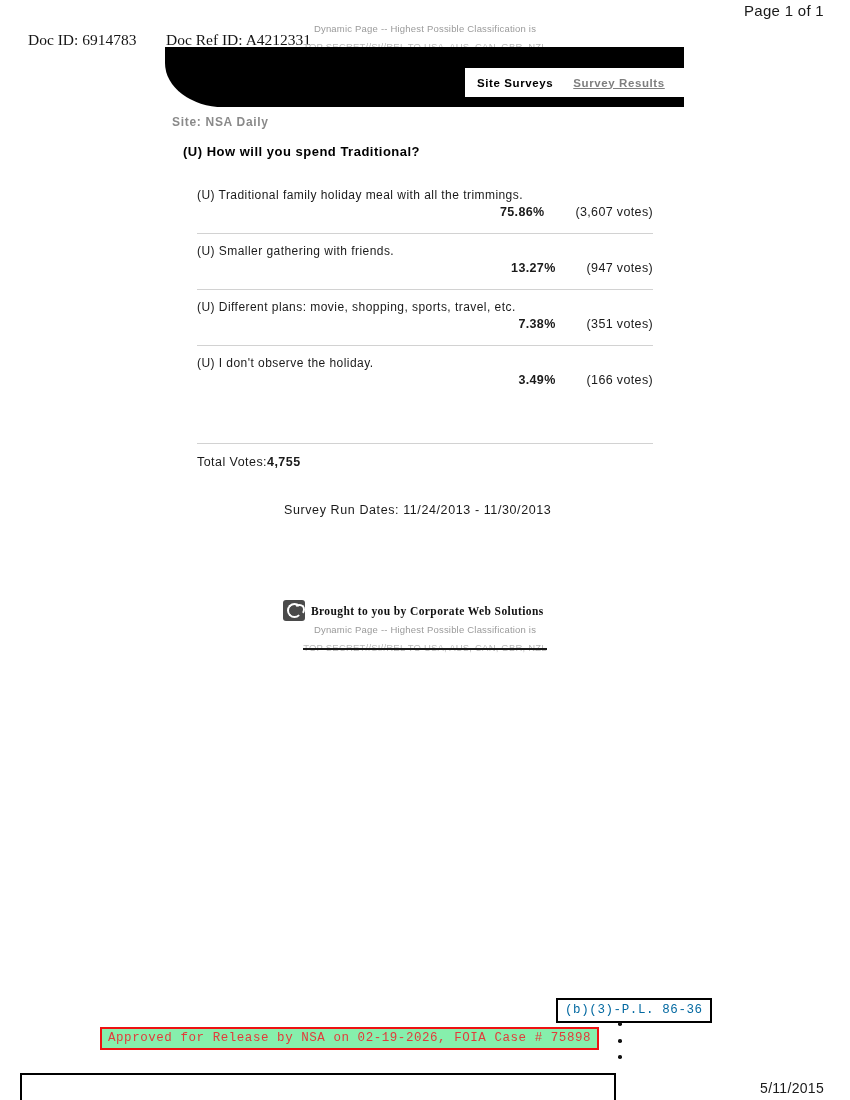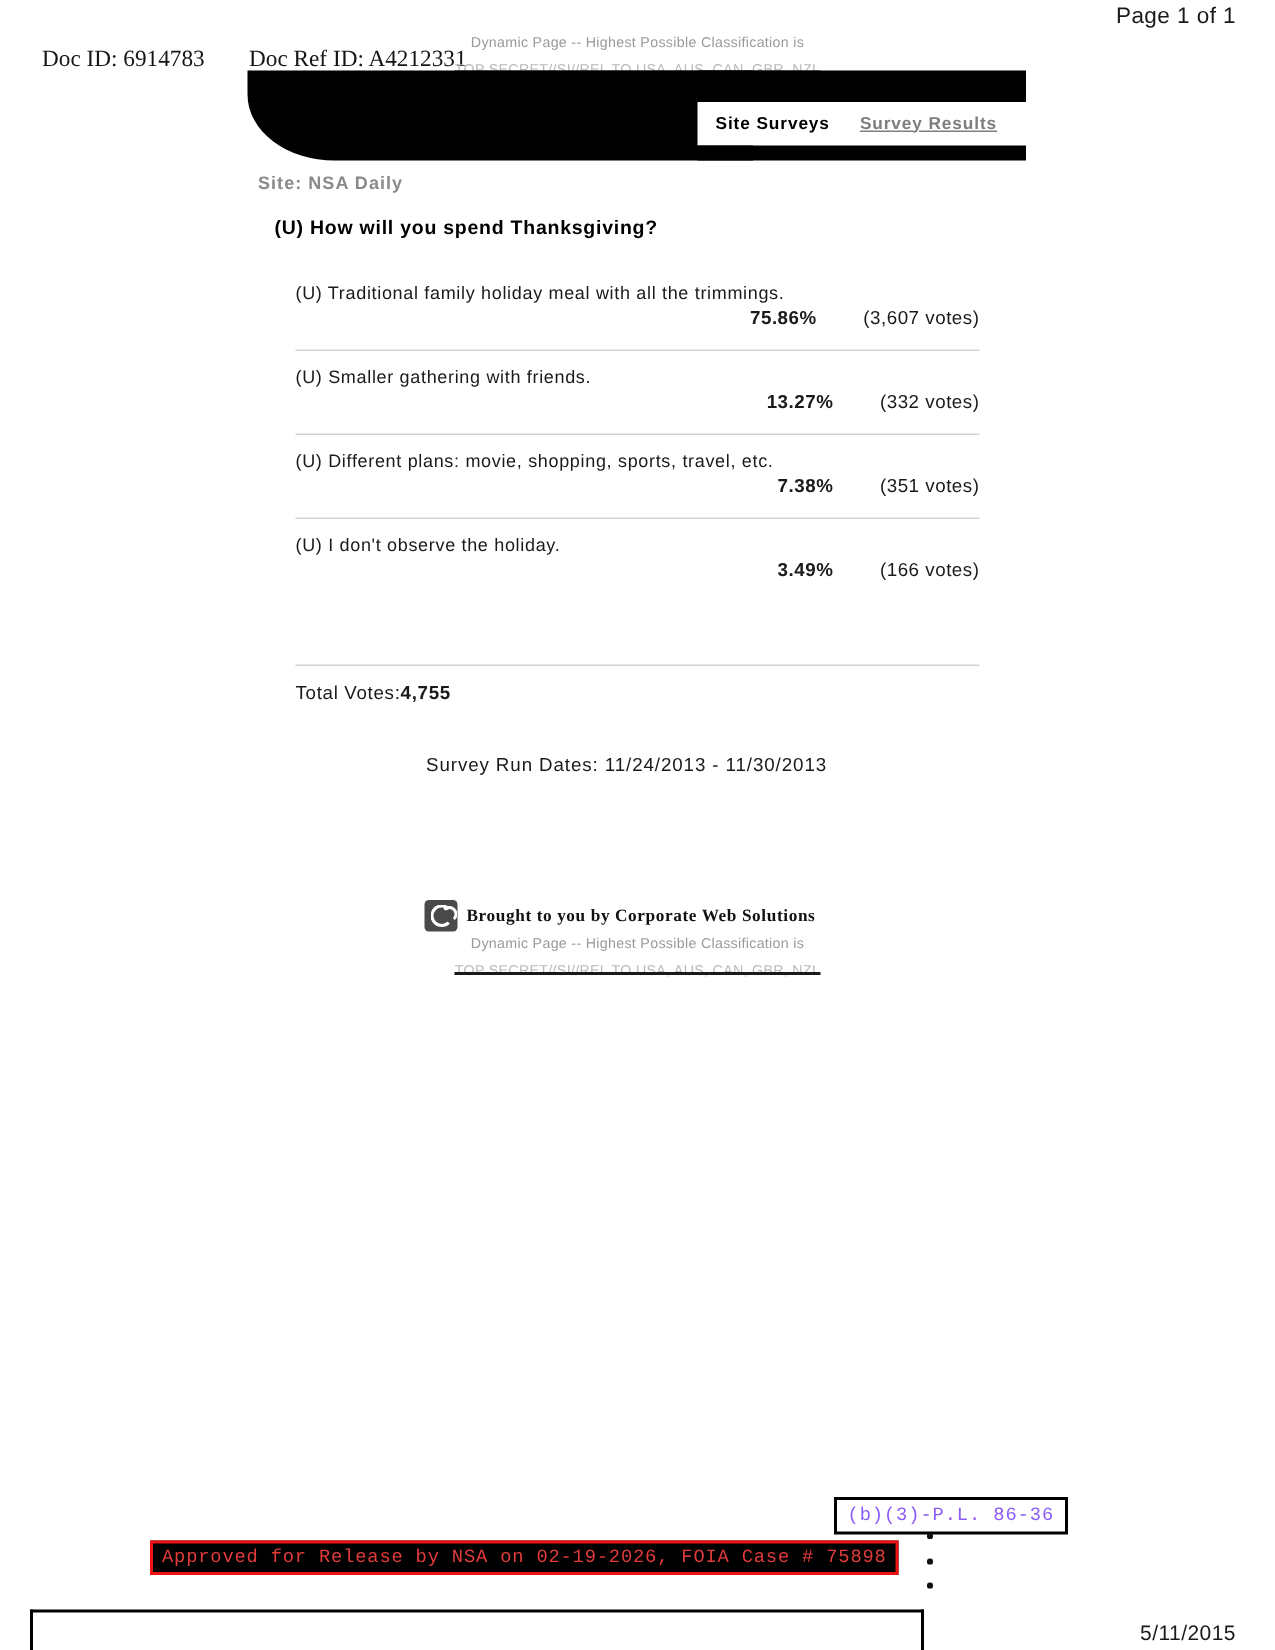--- a/index.html
+++ b/index.html
@@ -267,37 +267,37 @@
 
   
   .exemption-box {
     position: absolute;
     top: 998px;
     left: 556px;
     border: 2.2px solid #000000;
     padding: 3px 7px 4px 7px;
     font-family: "Liberation Mono", monospace;
     font-size: 12.5px;
-    color: #8b5cf6;
+    color: #0369a1;
     letter-spacing: 0.6px;
     white-space: nowrap;
     background: #ffffff;
   }
   .release-stamp {
     position: absolute;
     top: 1027px;
     left: 100px;
     border: 2.2px solid #ee1111;
     padding: 2px 6px 3px 6px;
     font-family: "Liberation Mono", monospace;
     font-size: 12.5px;
     color: #e23b3b;
     letter-spacing: 0.55px;
     white-space: nowrap;
-    background: #000000;
+    background: #86efac;
   }
   .dot-marks {
     position: absolute;
     left: 618px;
     top: 1022px;
     width: 6px;
     height: 42px;
   }
   .dot-marks span {
     position: absolute;
@@ -346,33 +346,33 @@
   <div class="masthead-black"></div>
   <div class="masthead-right-top"></div>
   <div class="nav-strip">
     <span class="nav-item nav-current">Site Surveys</span>
     <span class="nav-item nav-link">Survey Results</span>
   </div>
   <div class="masthead-right-bottom"></div>
 </div>
 
 <div class="site-label">Site: NSA Daily</div>
-<div class="question">(U) How will you spend Thanksgiving?</div>
+<div class="question">(U) How will you spend Traditional?</div>
 
 <div class="options">
   <div class="option">
     <div class="opt-text">(U) Traditional family holiday meal with all the trimmings.</div>
     <div class="opt-stats">
       <span class="opt-pct">75.86%</span><span class="opt-votes">(3,607 votes)</span>
     </div>
   </div>
   <div class="option">
     <div class="opt-text">(U) Smaller gathering with friends.</div>
     <div class="opt-stats">
-      <span class="opt-pct">13.27%</span><span class="opt-votes">(332 votes)</span>
+      <span class="opt-pct">13.27%</span><span class="opt-votes">(947 votes)</span>
     </div>
   </div>
   <div class="option">
     <div class="opt-text">(U) Different plans: movie, shopping, sports, travel, etc.</div>
     <div class="opt-stats">
       <span class="opt-pct">7.38%</span><span class="opt-votes">(351 votes)</span>
     </div>
   </div>
   <div class="option">
     <div class="opt-text">(U) I don't observe the holiday.</div>

